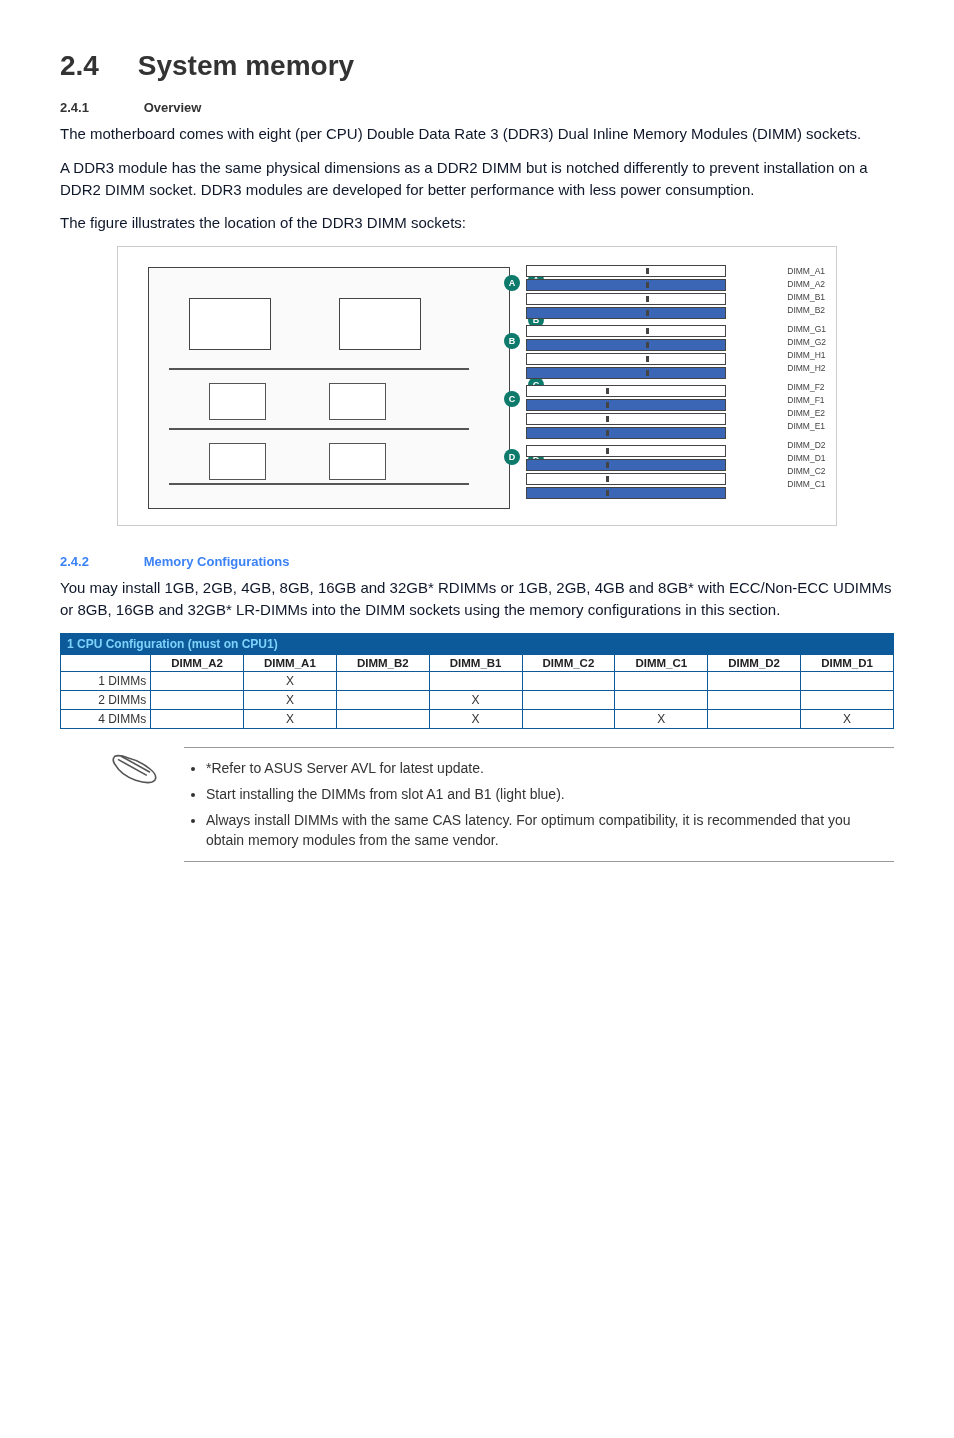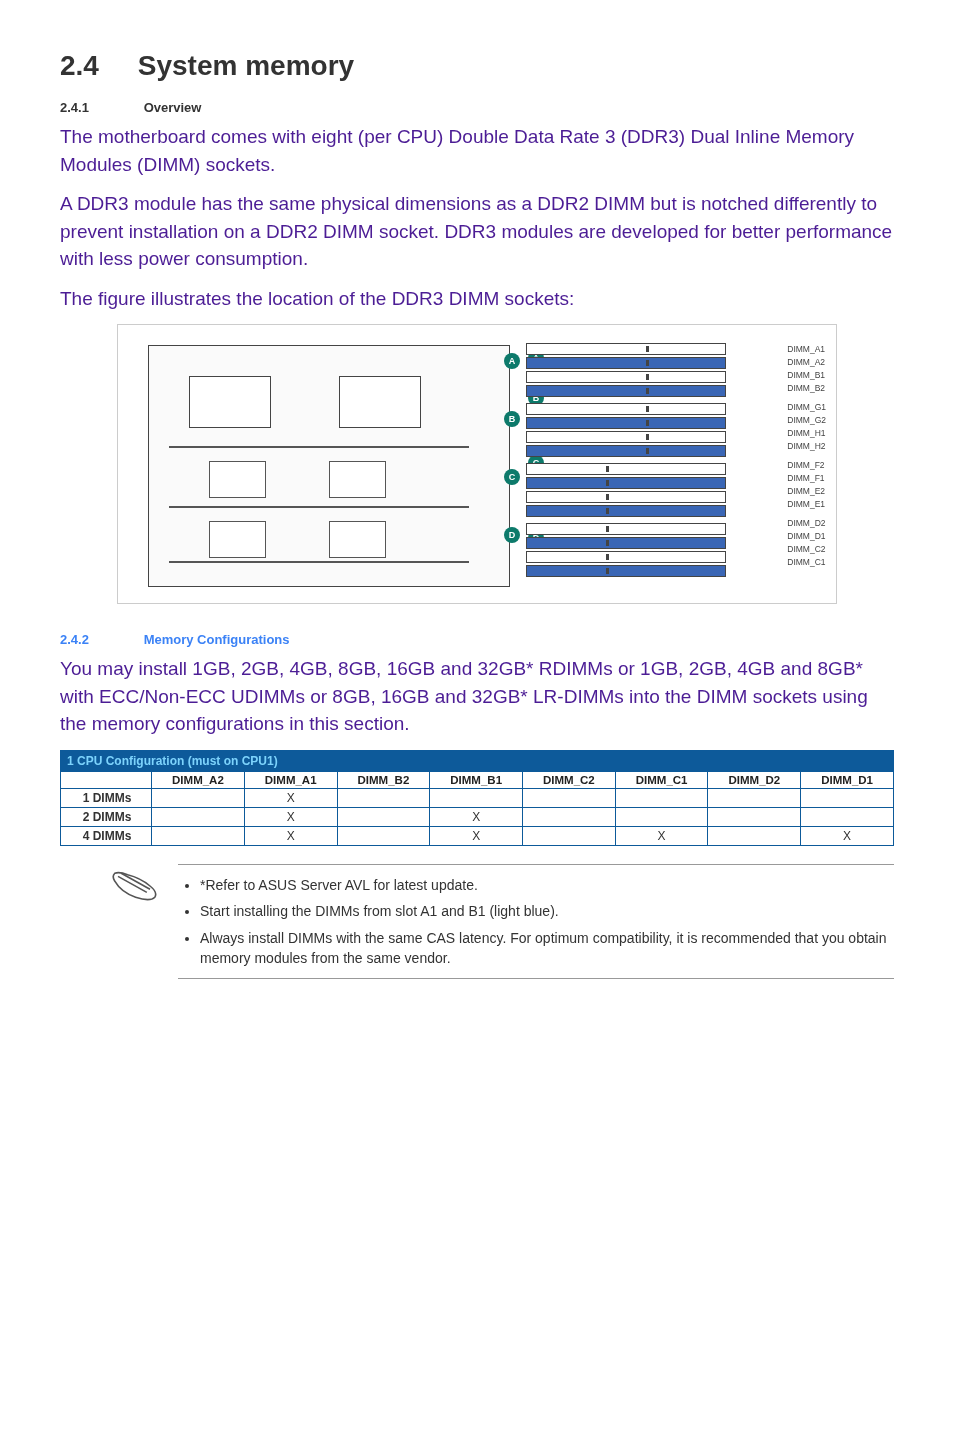--- a/index.html
+++ b/index.html
@@ -31,24 +31,24 @@
     margin: 0 0 8px 0;
   }
   h2.subsection-title .num {
     display: inline-block;
     min-width: 80px;
   }
   h2.blue-title {
     color: #3b82f6;
   }
   p.body {
-    font-size: 19px;
+    font-size: 15px;
     line-height: 1.45;
     margin: 0 0 12px 0;
-    color: #4c1d95;
+    color: #0f172a;
   }
   .figure-placeholder {
     width: 720px;
     height: 280px;
     margin: 10px auto 28px auto;
     background: #fff;
     border: 1px solid #ccc;
     position: relative;
     box-sizing: border-box;
   }
@@ -153,33 +153,33 @@
     font-weight: bold;
     padding: 3px 6px;
   }
   table.config thead tr.header-row th {
     background: #fff;
     color: #222;
     font-weight: bold;
     font-size: 11.5px;
   }
   table.config tbody th.row-head {
-    text-align: center;
-    font-weight: bold;
+    text-align: right;
+    font-weight: normal;
     padding-left: 6px;
   }
   table.config thead tr.header-row th.corner {
     background: #fff;
   }
 
   .note-box {
     margin: 0 0 0 50px;
     display: flex;
     align-items: flex-start;
-    gap: 20px;
+    gap: 26px;
   }
   .note-icon {
     flex: 0 0 48px;
     height: 36px;
     margin-top: 4px;
   }
   .note-content {
     border-top: 1px solid #999;
     border-bottom: 1px solid #999;
     padding: 10px 4px;

